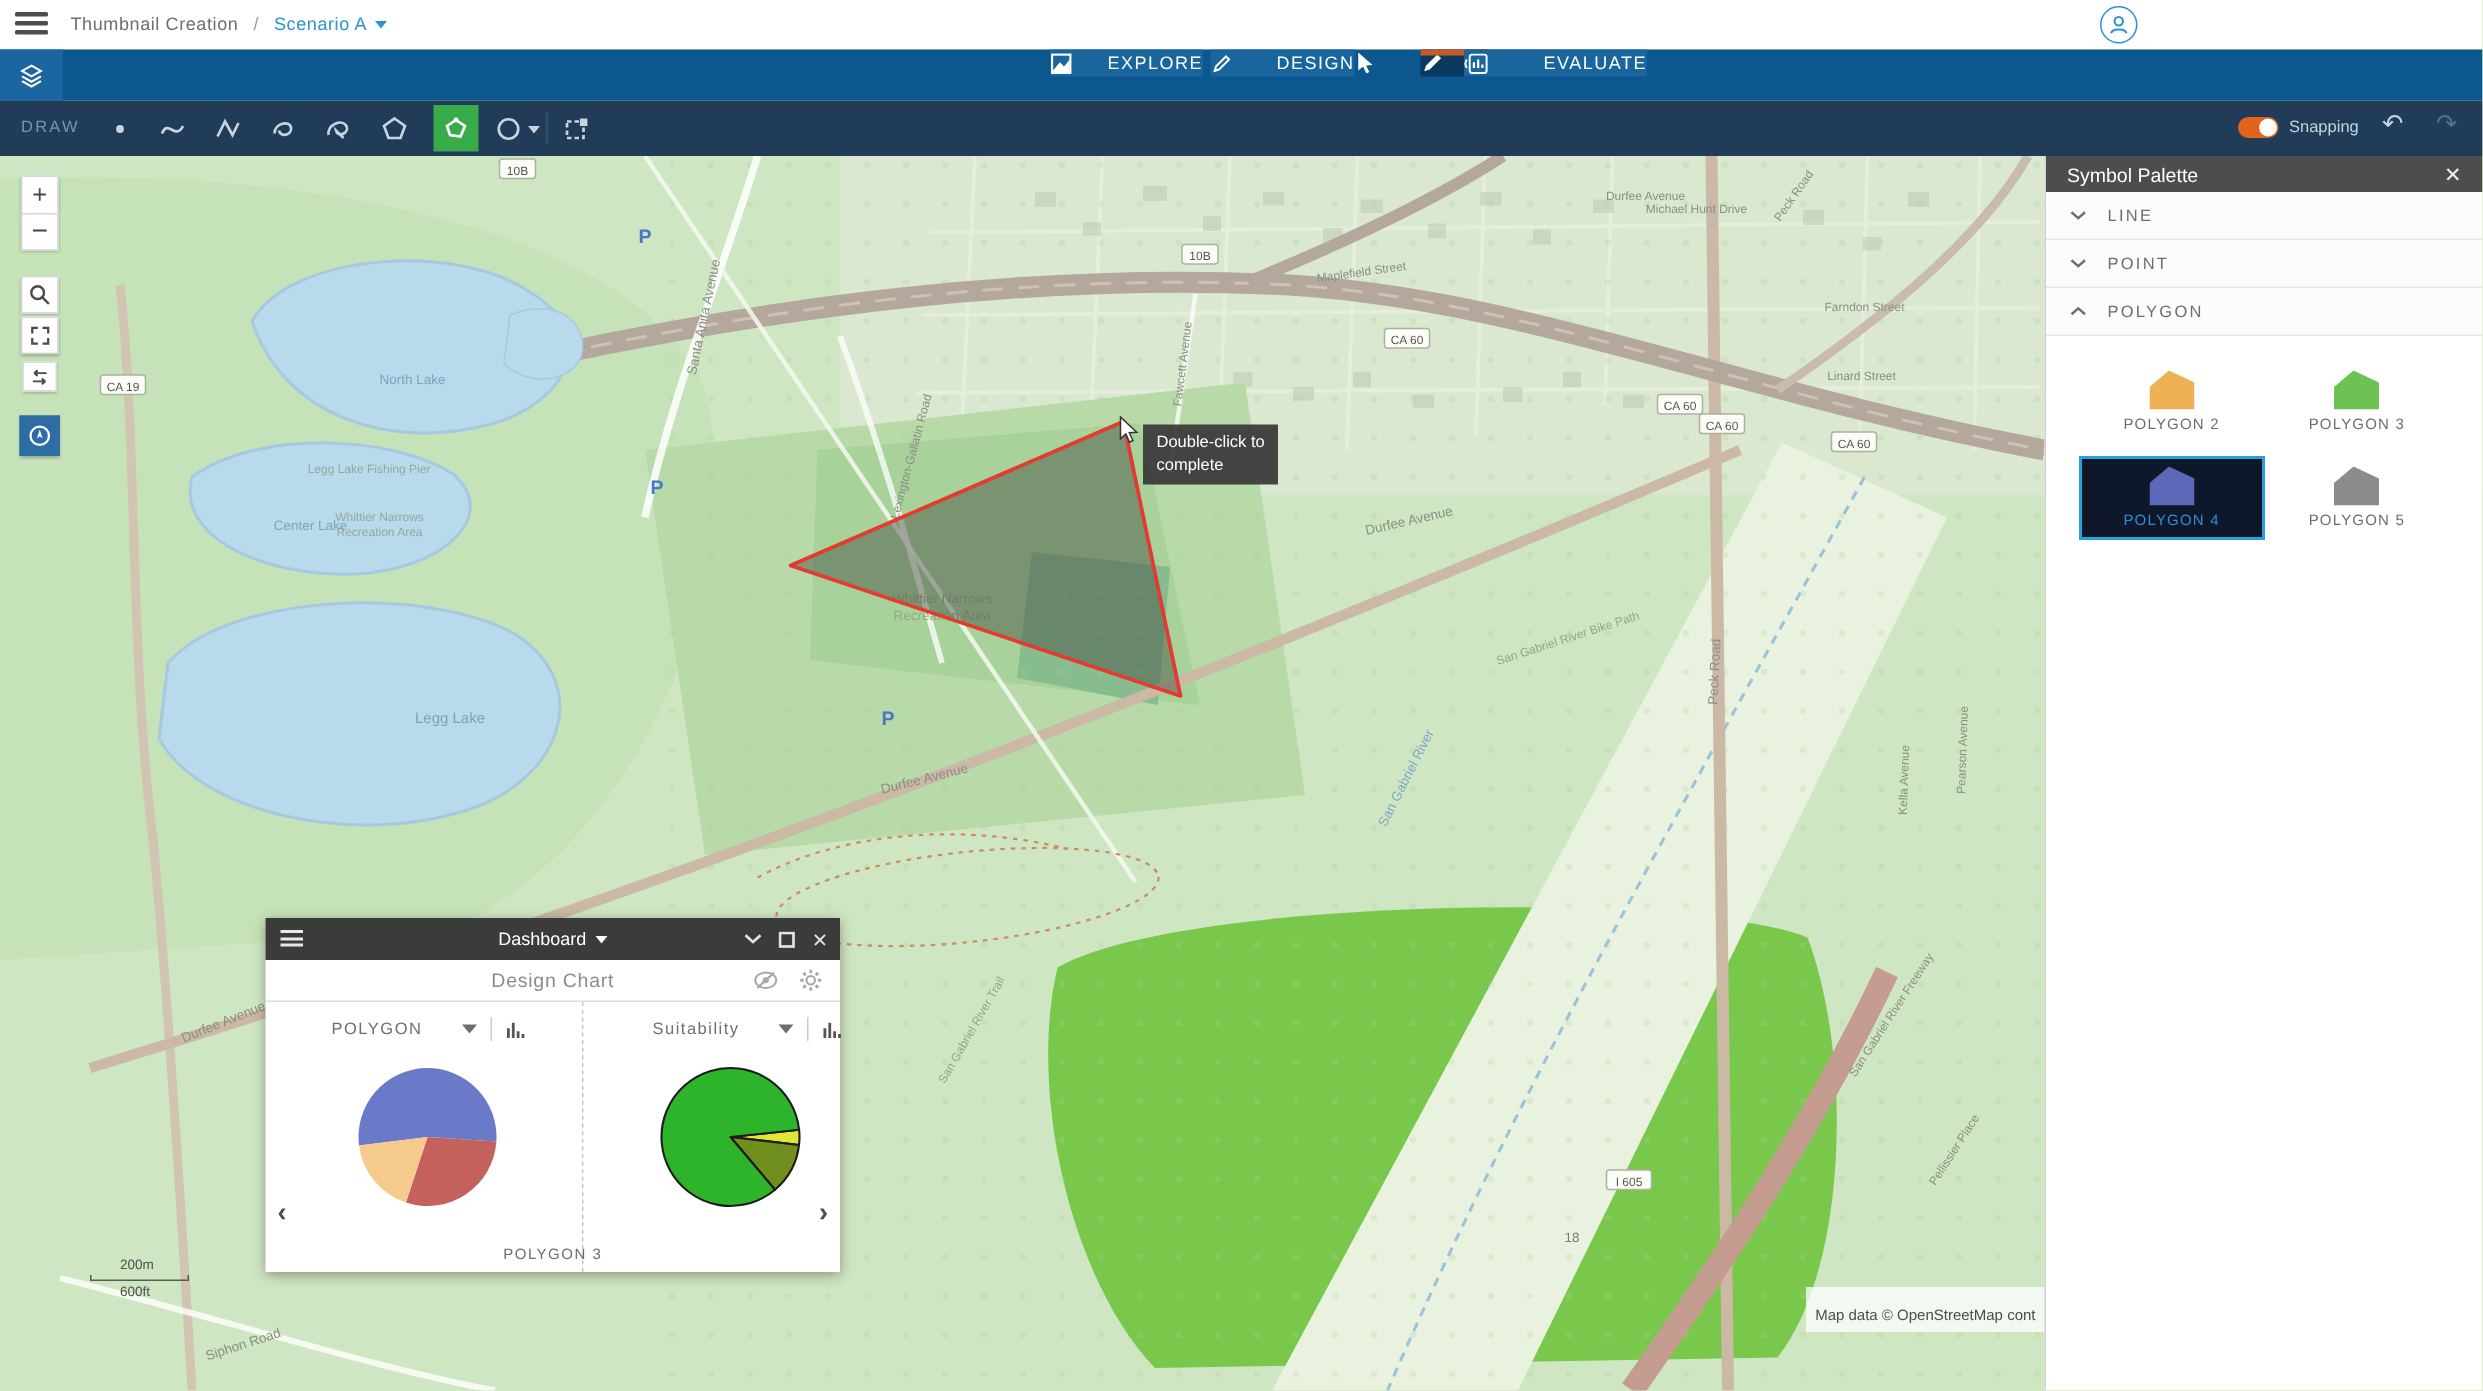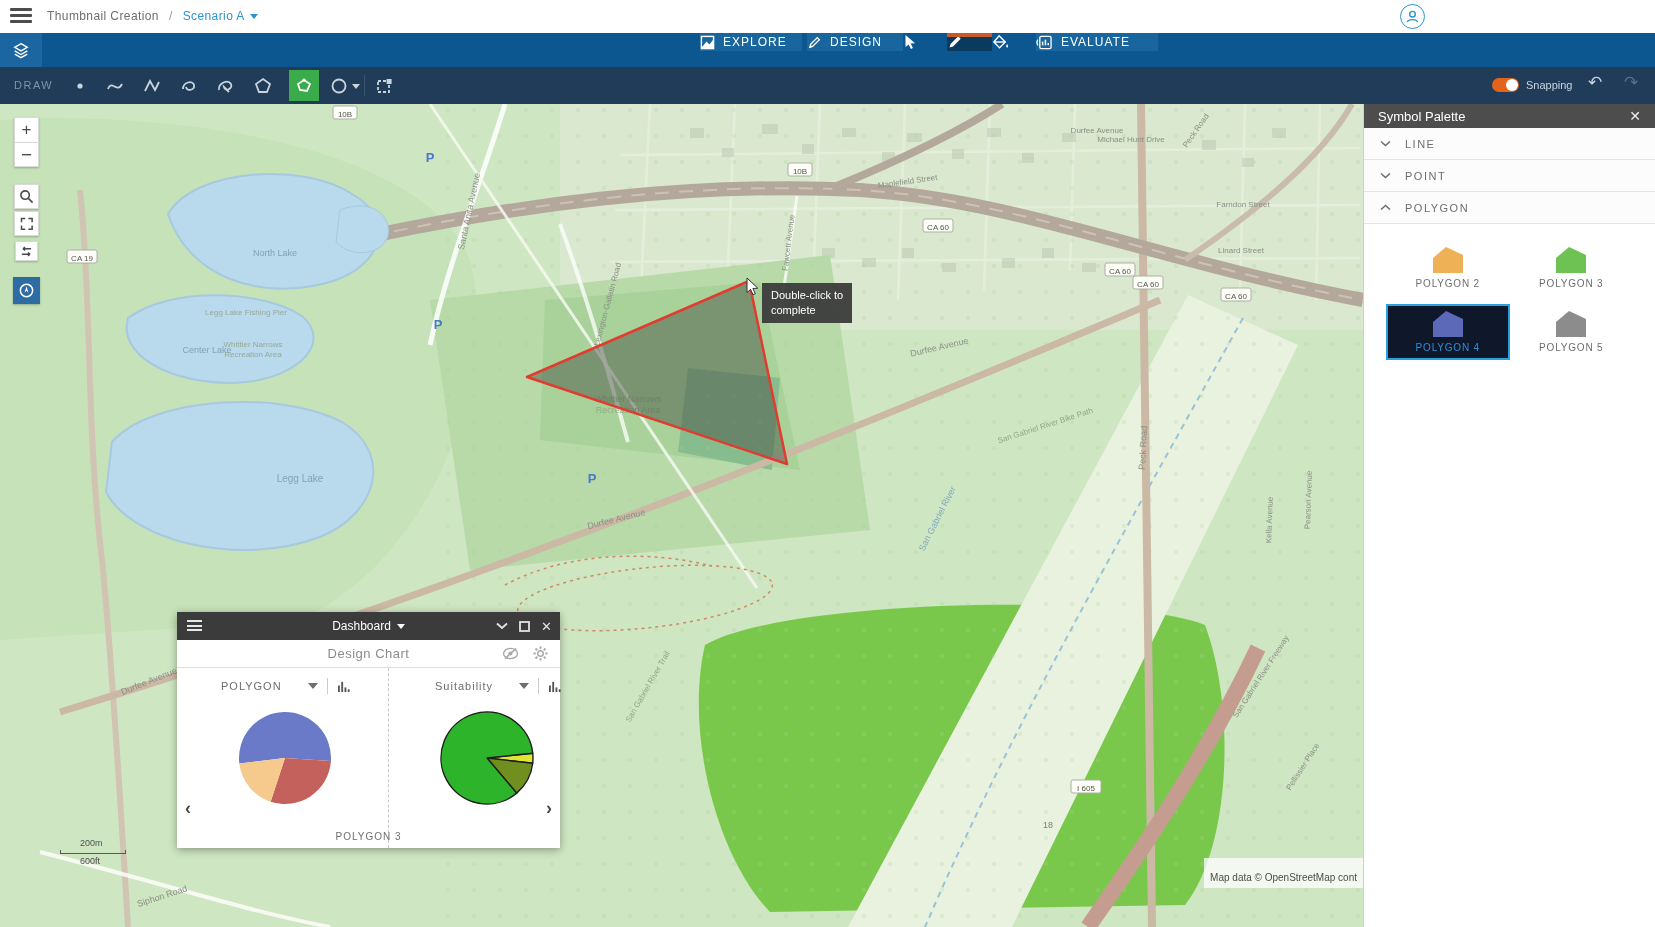--- a/index.html
+++ b/index.html
@@ -13,29 +13,29 @@
   .hamburger span { display:block; height:3px; background:#4d4d4d; margin-bottom:3px; border-radius:1px; }
   .breadcrumb { position:absolute; left:47px; top:9px; font-size:12px; color:#6e6e6e; letter-spacing:.4px; }
   .crumb-sep { color:#9a9a9a; margin:0 10px; }
   .scenario { color:#2b93d1; cursor:pointer; }
   .scenario .caret { display:inline-block; width:0; height:0; border-left:4px solid transparent; border-right:4px solid transparent; border-top:5px solid #2b93d1; margin-left:5px; vertical-align:middle; }
   .avatar { position:absolute; left:1400px; top:4px; width:25px; height:25px; border:1.5px solid #2b93d1; border-radius:50%; display:flex; align-items:center; justify-content:center; cursor:pointer; }
 
   
   .navbar { position:absolute; left:0; top:33px; width:1655px; height:34px; background:#0d5791; z-index:40; }
   .nav-left-btn { position:absolute; left:0; top:0; width:42px; height:34px; background:#1b66a0; display:flex; align-items:center; justify-content:center; cursor:pointer; }
-  .nav-seg { position:absolute; top:0; height:18px; display:flex; align-items:center; justify-content:flex-start; gap:8px; color:#fff; font-size:12px; letter-spacing:1px; cursor:pointer; }
+  .nav-seg { position:absolute; top:0; height:18px; display:flex; align-items:center; justify-content:space-between; gap:8px; color:#fff; font-size:12px; letter-spacing:1px; cursor:pointer; }
   .seg-light { background:#19669e; }
   .seg-explore { left:700px; width:102px; }
   .seg-design { left:807px; width:96px; }
   .seg-arrow { left:903px; width:44px; }
   .seg-pencil { left:947px; width:45px; background:#0a3a5e; }
   .seg-pencil::before { content:""; position:absolute; left:0; top:0; width:100%; height:4px; background:#c65a2a; }
   .seg-bucket { left:992px; width:44px; }
-  .seg-evaluate { left:1036px; width:122px; }
+  .seg-evaluate { left:976px; width:122px; }
 
   
   .drawbar { position:absolute; left:0; top:67px; width:1655px; height:37px; background:#203c58; z-index:40; }
   .draw-label { position:absolute; left:14px; top:12px; font-size:11px; letter-spacing:1.5px; color:#7d95a9; }
   .dtool { position:absolute; top:8px; width:24px; height:22px; display:flex; align-items:center; justify-content:center; cursor:pointer; }
   .dtool svg { stroke:#c9d4dd; fill:none; stroke-width:1.8; }
   .dtool-green { position:absolute; left:289px; top:3px; width:30px; height:31px; background:#3aab4a; display:flex; align-items:center; justify-content:center; cursor:pointer; }
   .dt-sep { position:absolute; left:364px; top:8px; width:1px; height:21px; background:#3b5570; }
   .snap-toggle { position:absolute; left:1492px; top:11px; width:27px; height:14px; background:#e2631c; border-radius:8px; cursor:pointer; }
   .snap-knob { position:absolute; right:1px; top:1px; width:12px; height:12px; background:#fff; border-radius:50%; }

